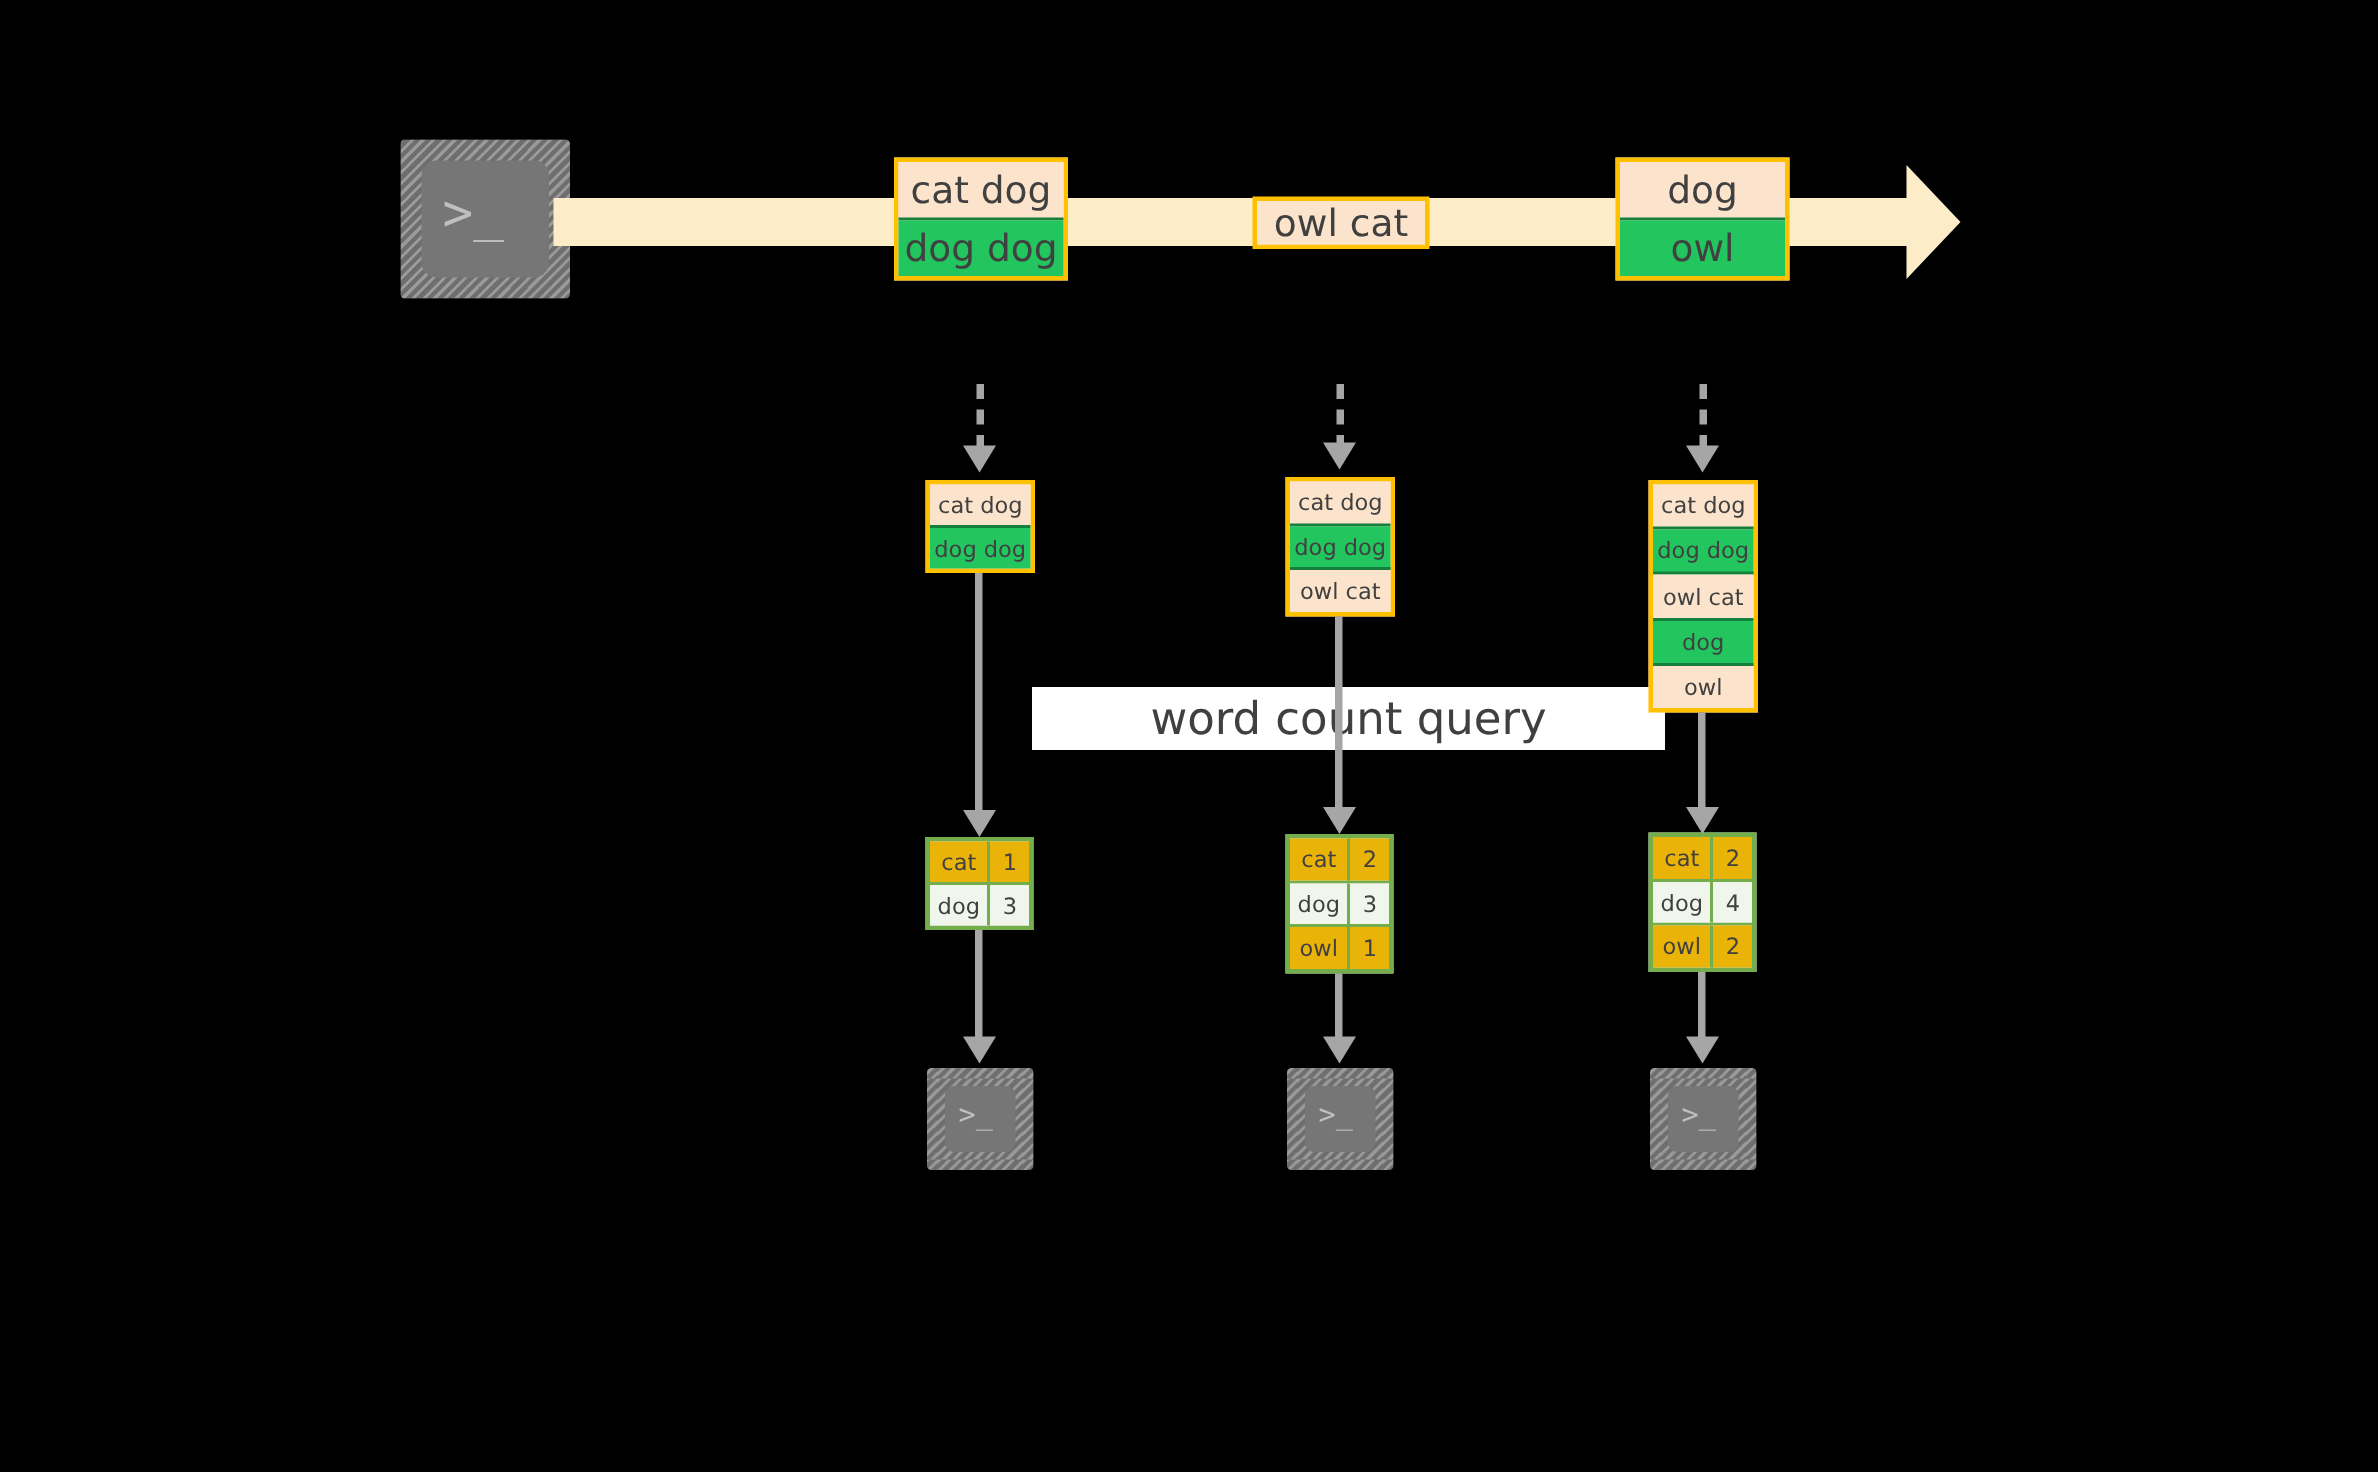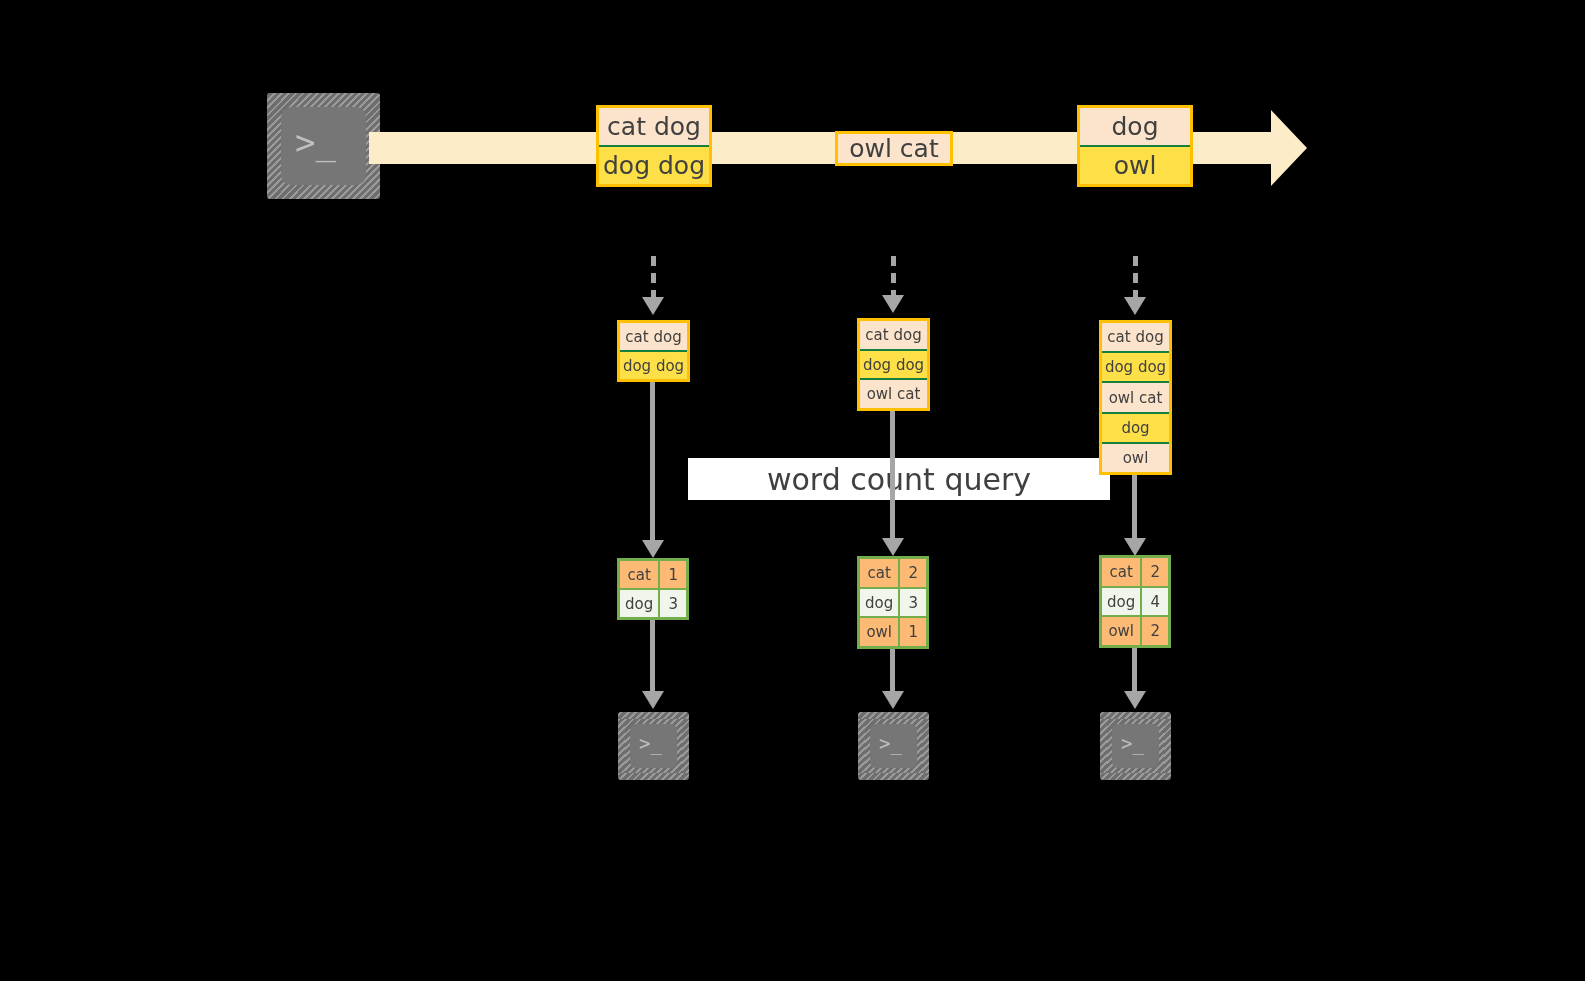--- a/index.html
+++ b/index.html
@@ -47,36 +47,36 @@
     display:flex;flex-direction:column;
     background:#fdf1e6;
   }
   .obox .row{
     display:flex;align-items:center;justify-content:center;
     border-bottom:2px solid #15803d;
     background:#fce3cb;
     white-space:nowrap;
   }
   .obox .row:last-child{border-bottom:none;}
-  .obox .row.alt{background:#fde047;}
+  .obox .row.alt{background:#22c55e;}
 
   
   .gbox{
     border:3px solid #74ae4c;
     display:flex;flex-direction:column;
     background:#eef4e8;
   }
   .gbox .grow{
     display:flex;border-bottom:2px solid #74ae4c;
   }
   .gbox .grow:last-child{border-bottom:none;}
   .gbox .grow.alt .gk,.gbox .grow.alt .gv{background:#f1f6ec;}
   .gbox .gk,.gbox .gv{
     display:flex;align-items:center;justify-content:center;
-    background:#fdba74;white-space:nowrap;
+    background:#eab308;white-space:nowrap;
   }
   .gbox .gk{border-right:2px solid #74ae4c;}
 
   
   .gline{background:#a6a6a6;}
   .gline.dash{
     background:none;
     border-left:5px dashed #a6a6a6;
     width:0;
   }

